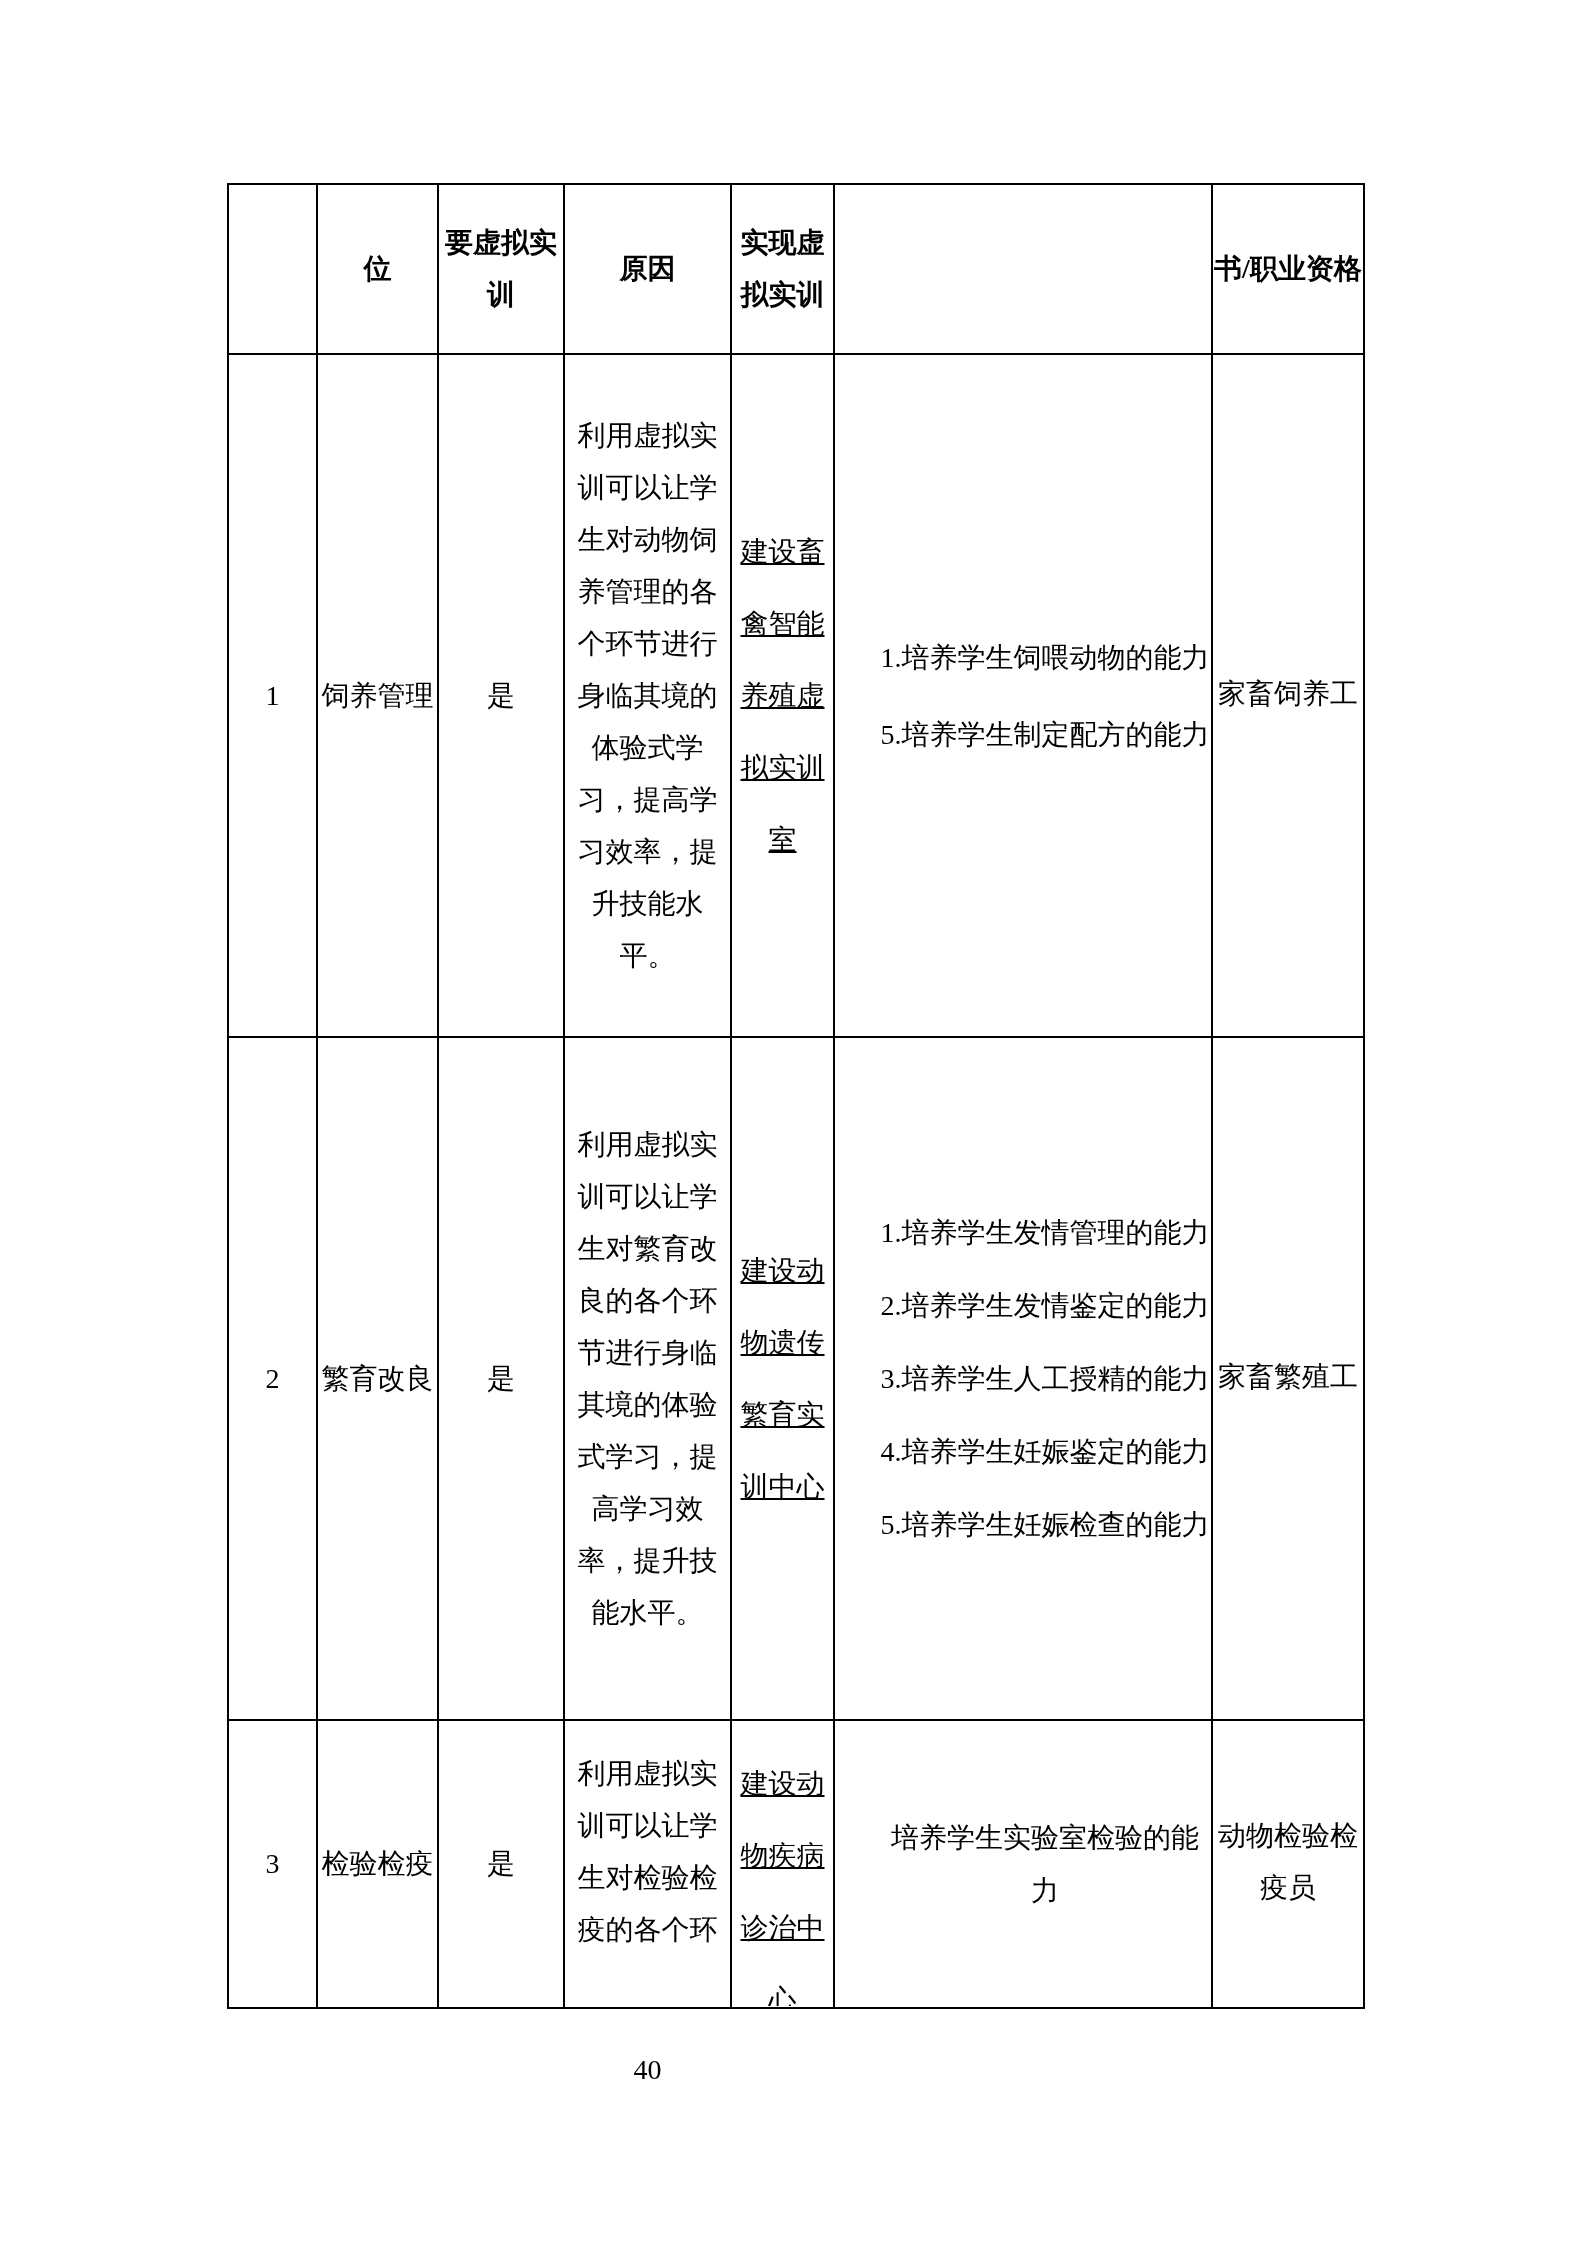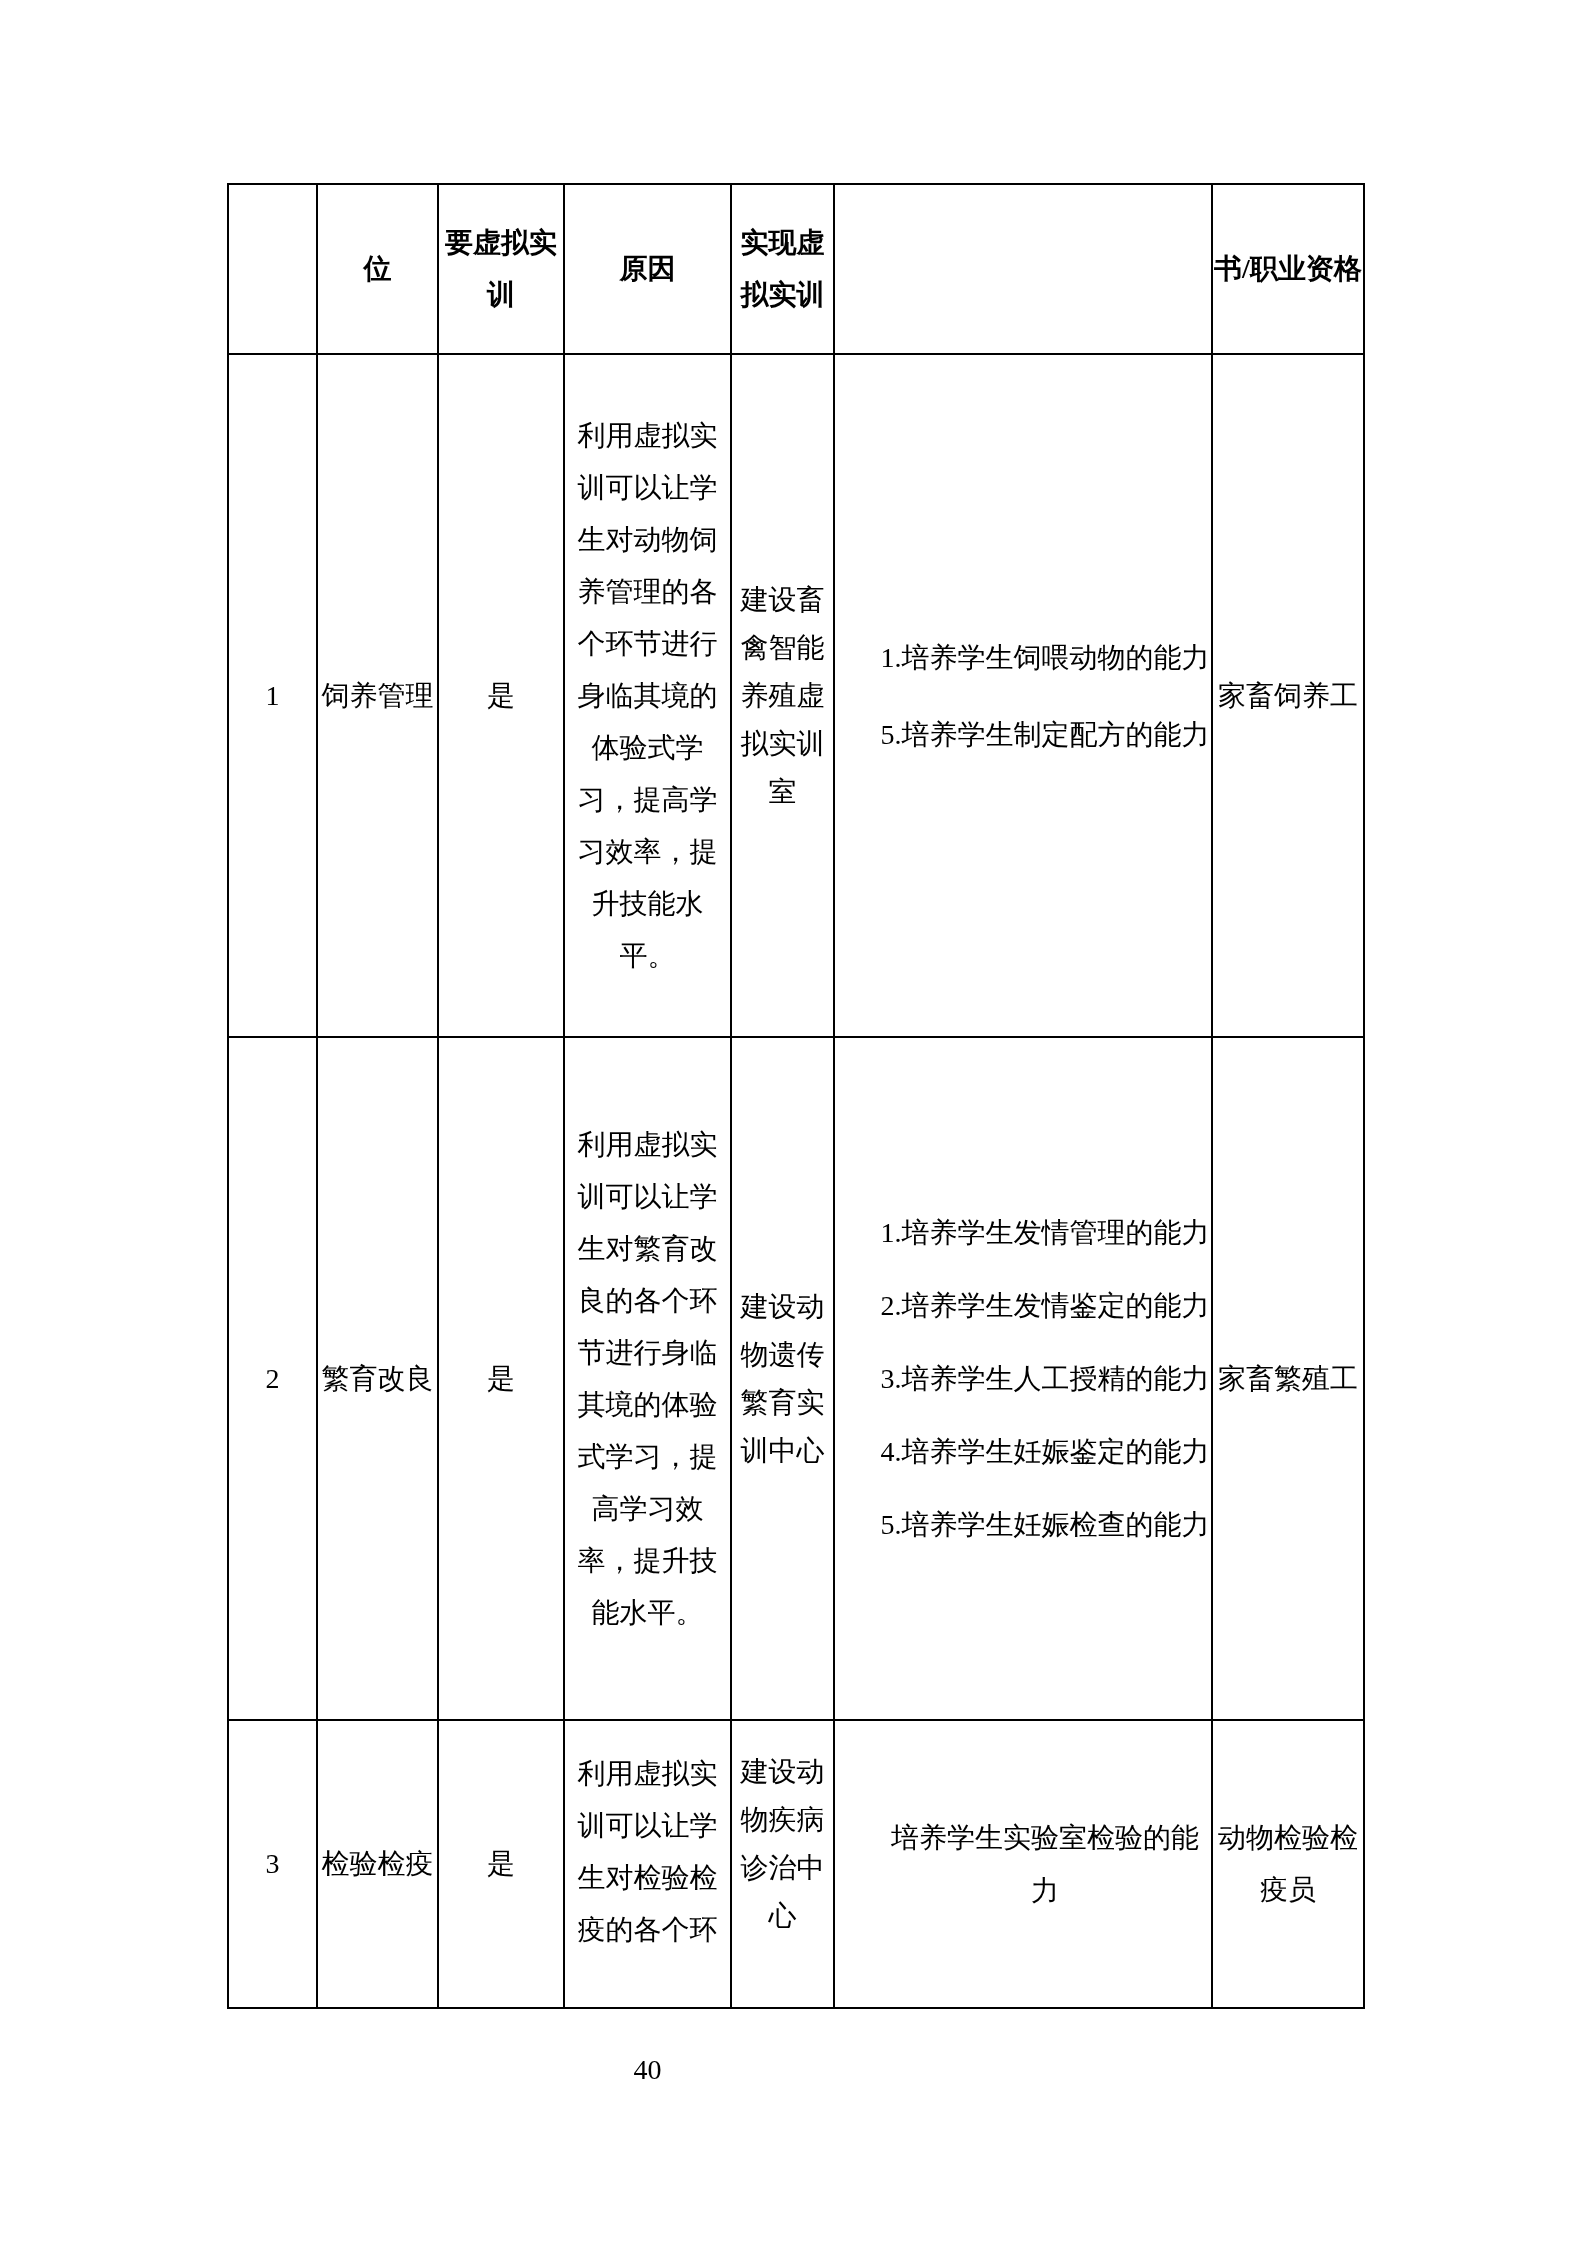--- a/index.html
+++ b/index.html
@@ -47,23 +47,23 @@
 
   .c-index  { line-height: 52px; }
   .c-pos    { line-height: 52px; padding: 0 14px; margin-left: 16px; }
   .c-need   { line-height: 52px; }
   .c-reason {
     line-height: 52px;
     padding: 0 24px;
     text-align: justify;
     text-justify: inter-ideograph;
   }
-  .c-impl   { line-height: 48px; padding: 0 18px; text-align: center; }
+  .c-impl   { line-height: 72px; padding: 0 18px; text-align: center; text-decoration: underline; }
   .c-abil   { text-align: left; padding: 0 10px; }
-  .c-cert   { line-height: 52px; padding: 0 18px; }
+  .c-cert   { line-height: 52px; padding: 0 18px; font-family: Liberation Mono, monospace; }
 
   .abil-list {
     display: flex;
     flex-direction: column;
     justify-content: center;
     gap: 24px;
     padding-left: 44px;
   }
   .abil-list.tight { gap: 20px; }
   .abil-item { line-height: 53px; }

